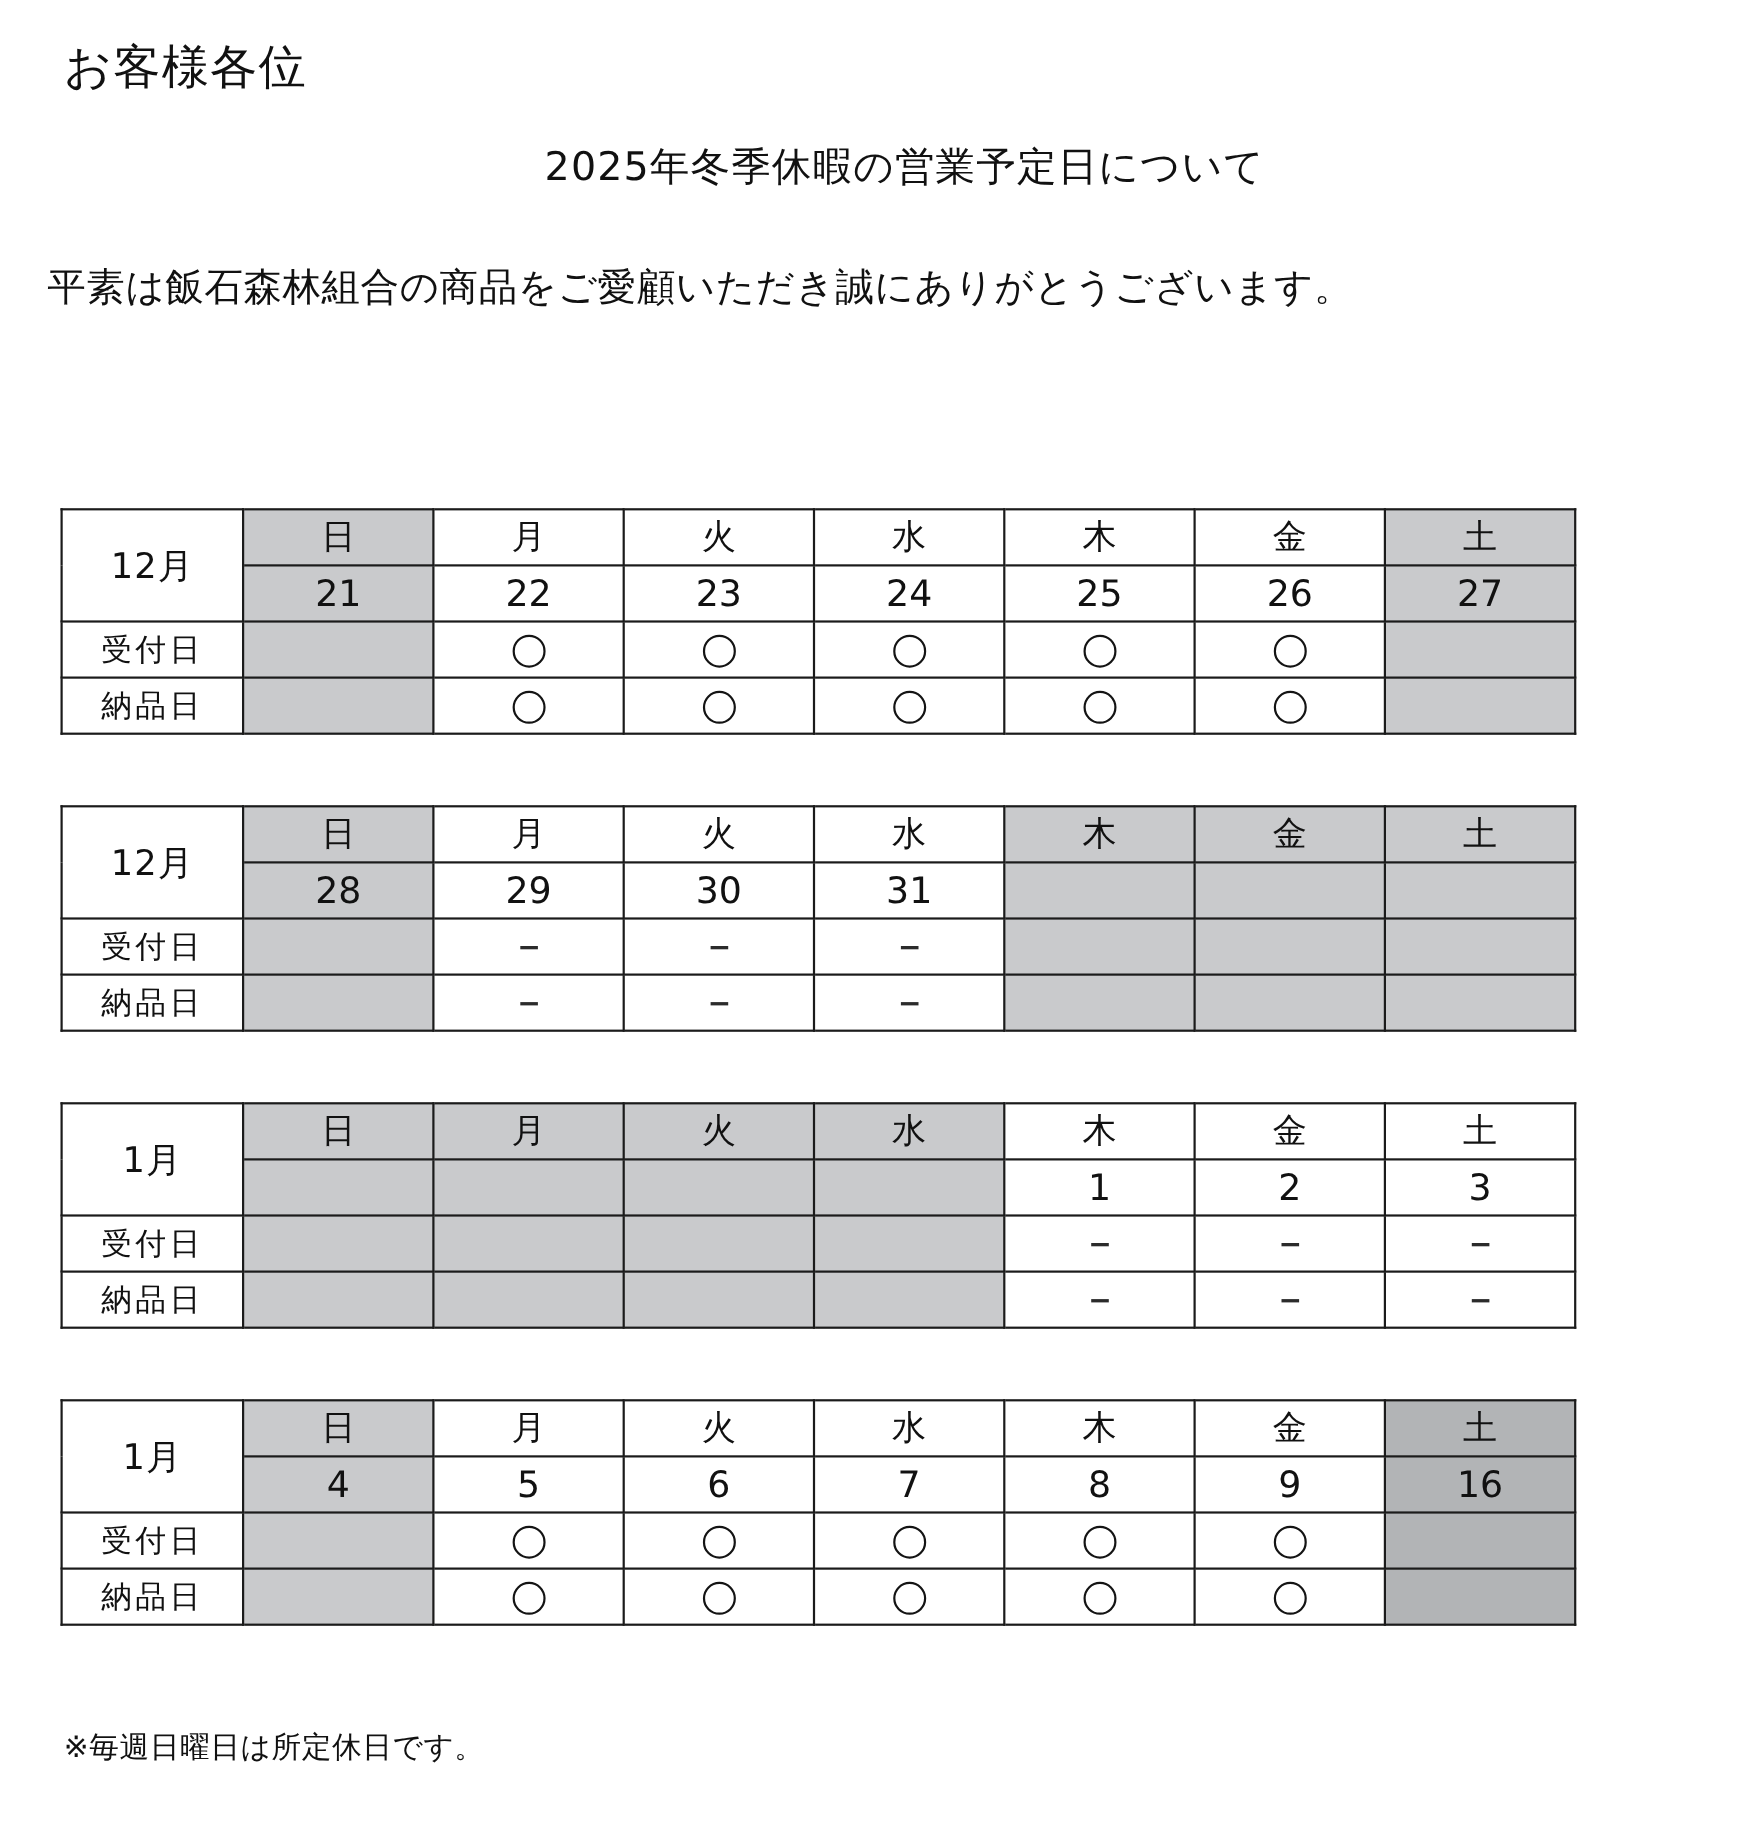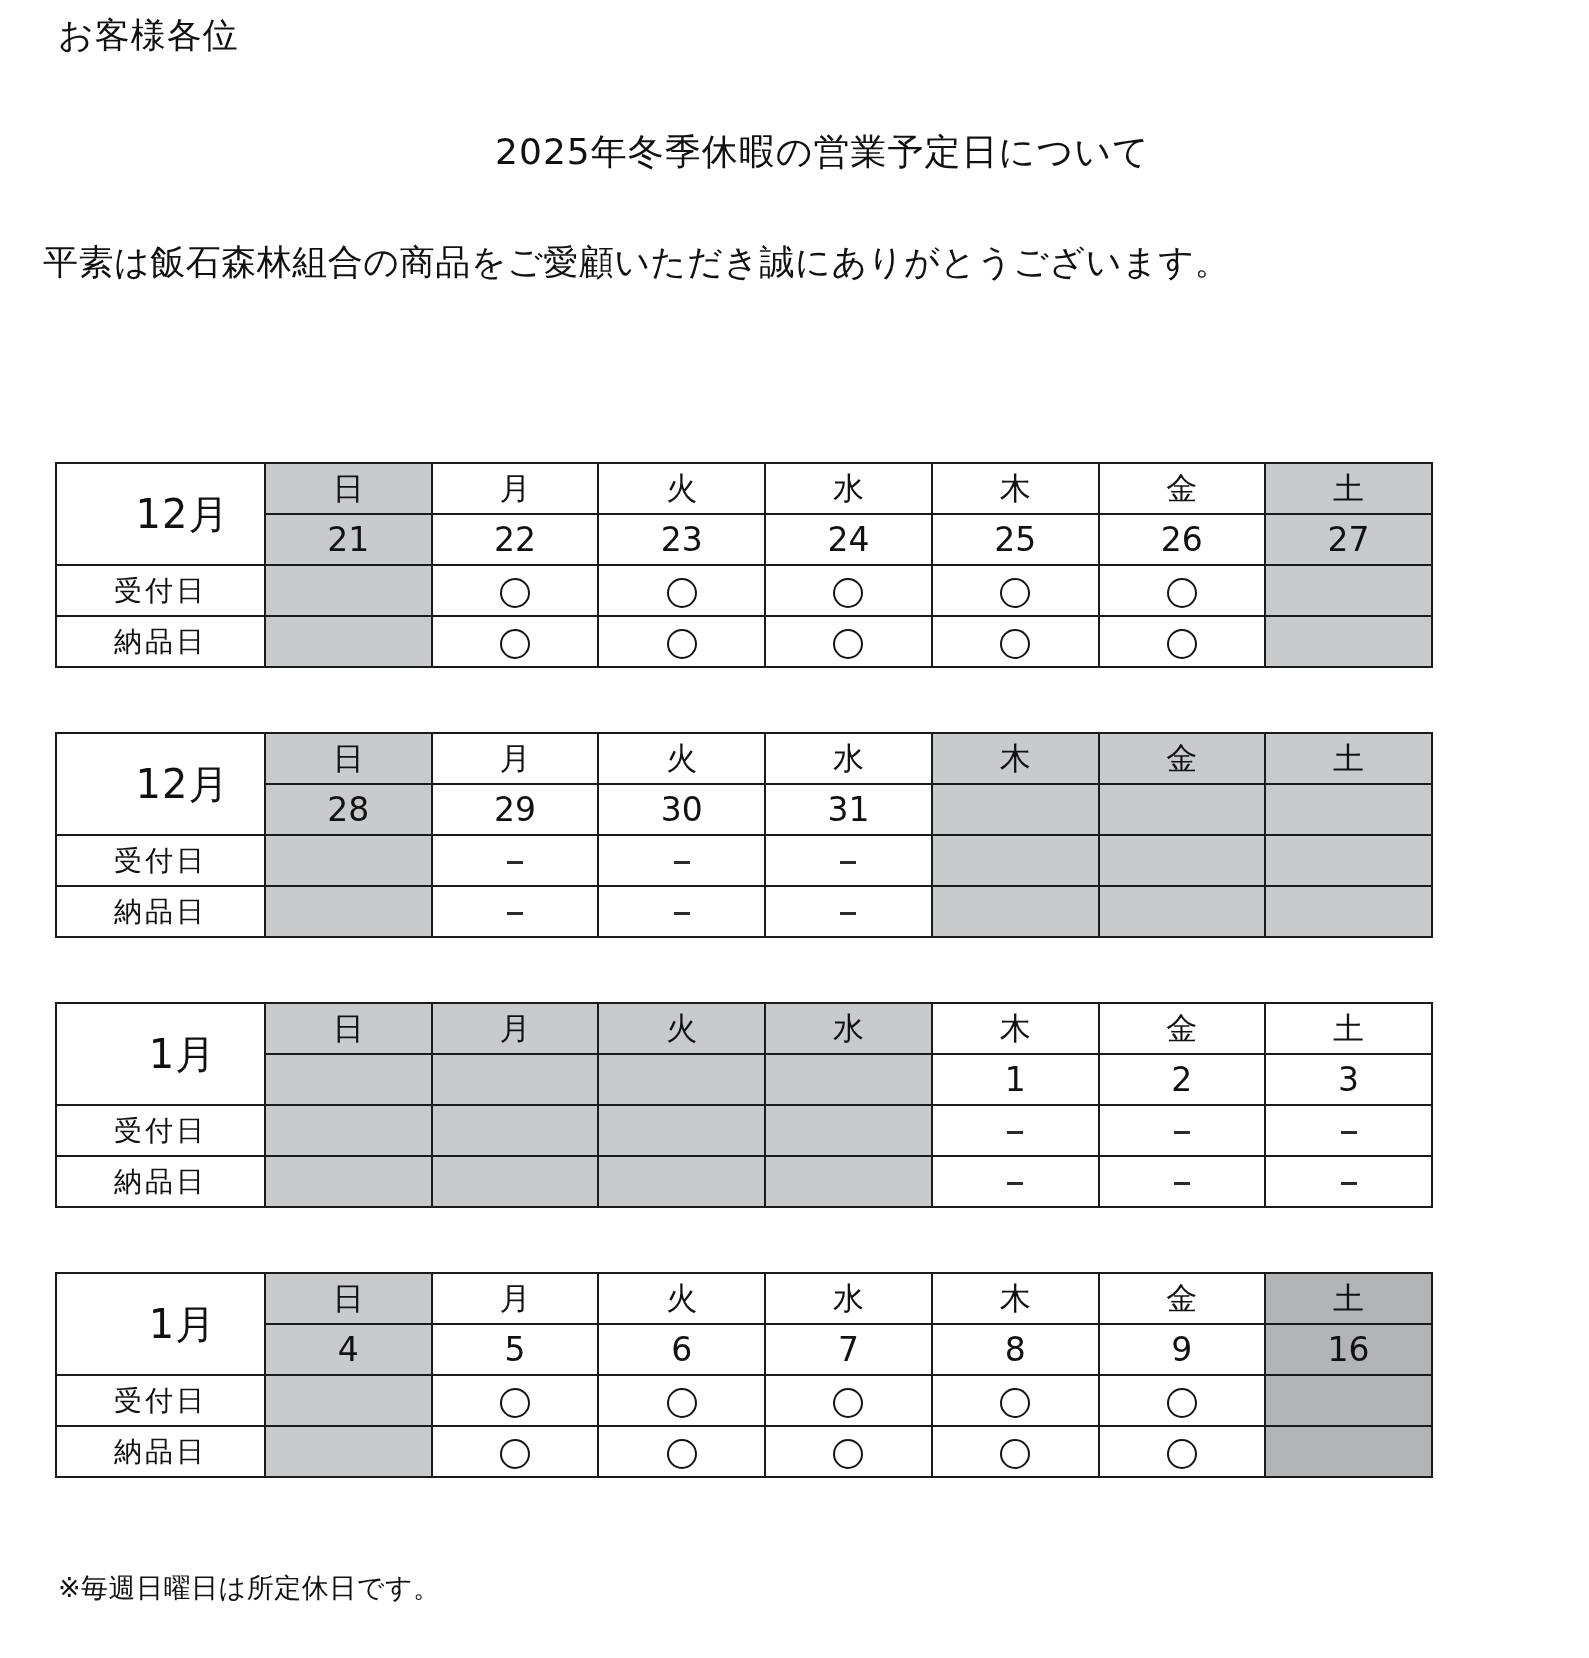--- a/index.html
+++ b/index.html
@@ -20,22 +20,22 @@
   .page {
     position: absolute;
     inset: 0;
     padding: 0;
   }
 
   
   .salutation {
     position: absolute;
     left: 58px;
-    top: 12px;
-    font-size: 35px;
+    top: 32px;
+    font-size: 43px;
     letter-spacing: 1px;
     white-space: nowrap;
   }
 
   .doc-title {
     position: absolute;
     left: 16px;
     right: 0;
     top: 128px;
     text-align: center;
@@ -95,23 +95,22 @@
     height: 49px;
     line-height: 49px;
   }
   table.cal td.lbl {
     width: 163px;
     font-size: 28px;
     letter-spacing: 3px;
     background: #ffffff;
   }
   table.cal td.month {
-    font-size: 40px;
+    font-size: 32px;
     letter-spacing: 1px;
-    padding-left: 44px;
   }
   table.cal td.dow {
     font-size: 31px;
   }
   table.cal td.num {
     font-size: 33px;
     margin-top: 20px;
   }
   table.cal td.mark {
     font-size: 31px;

